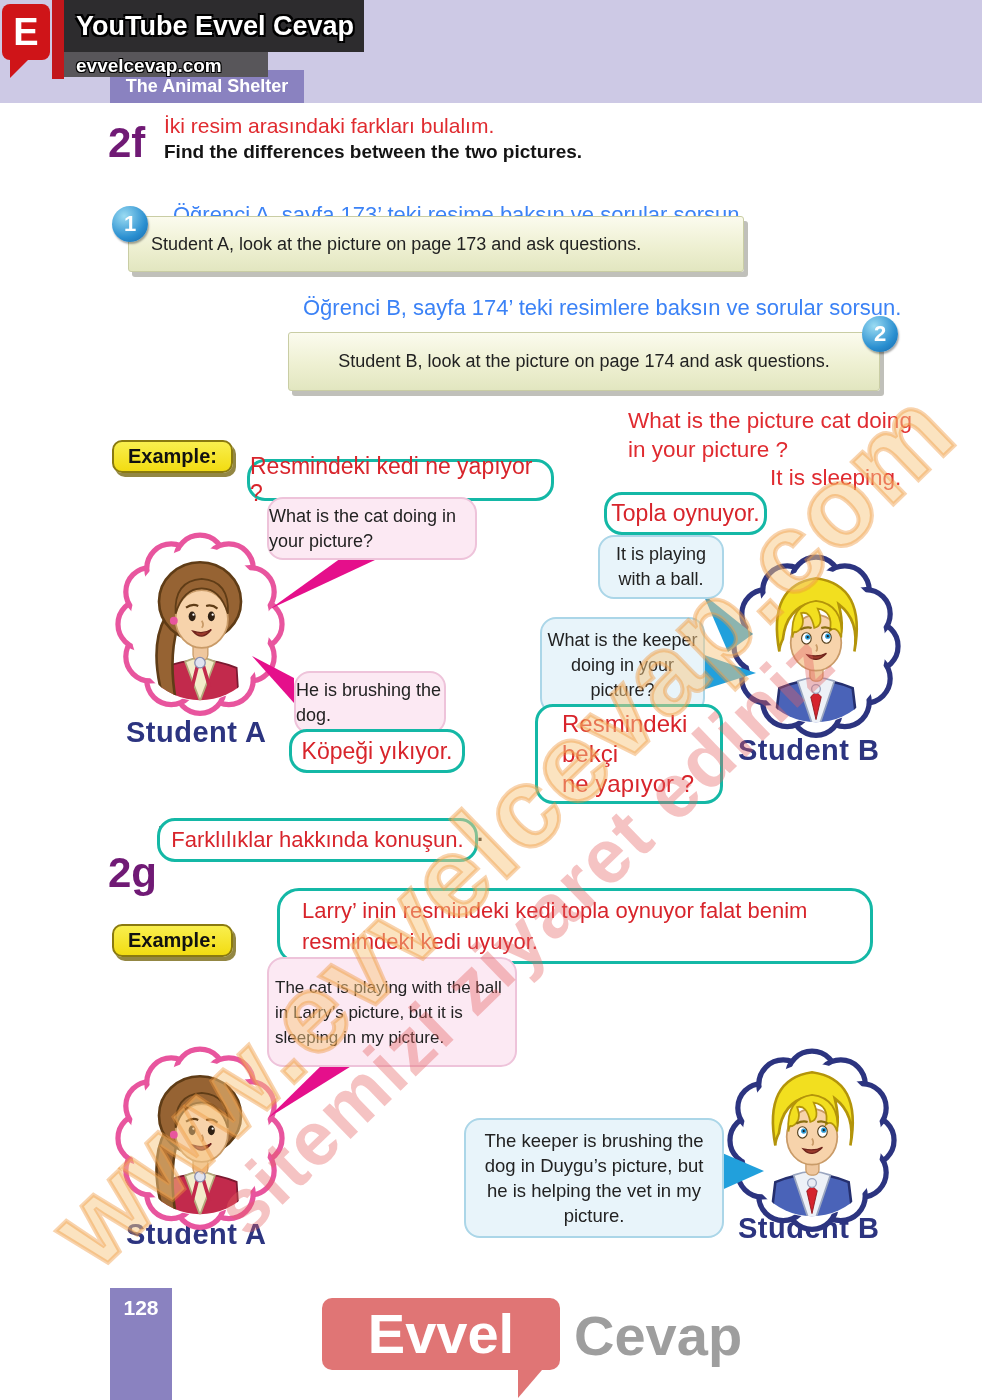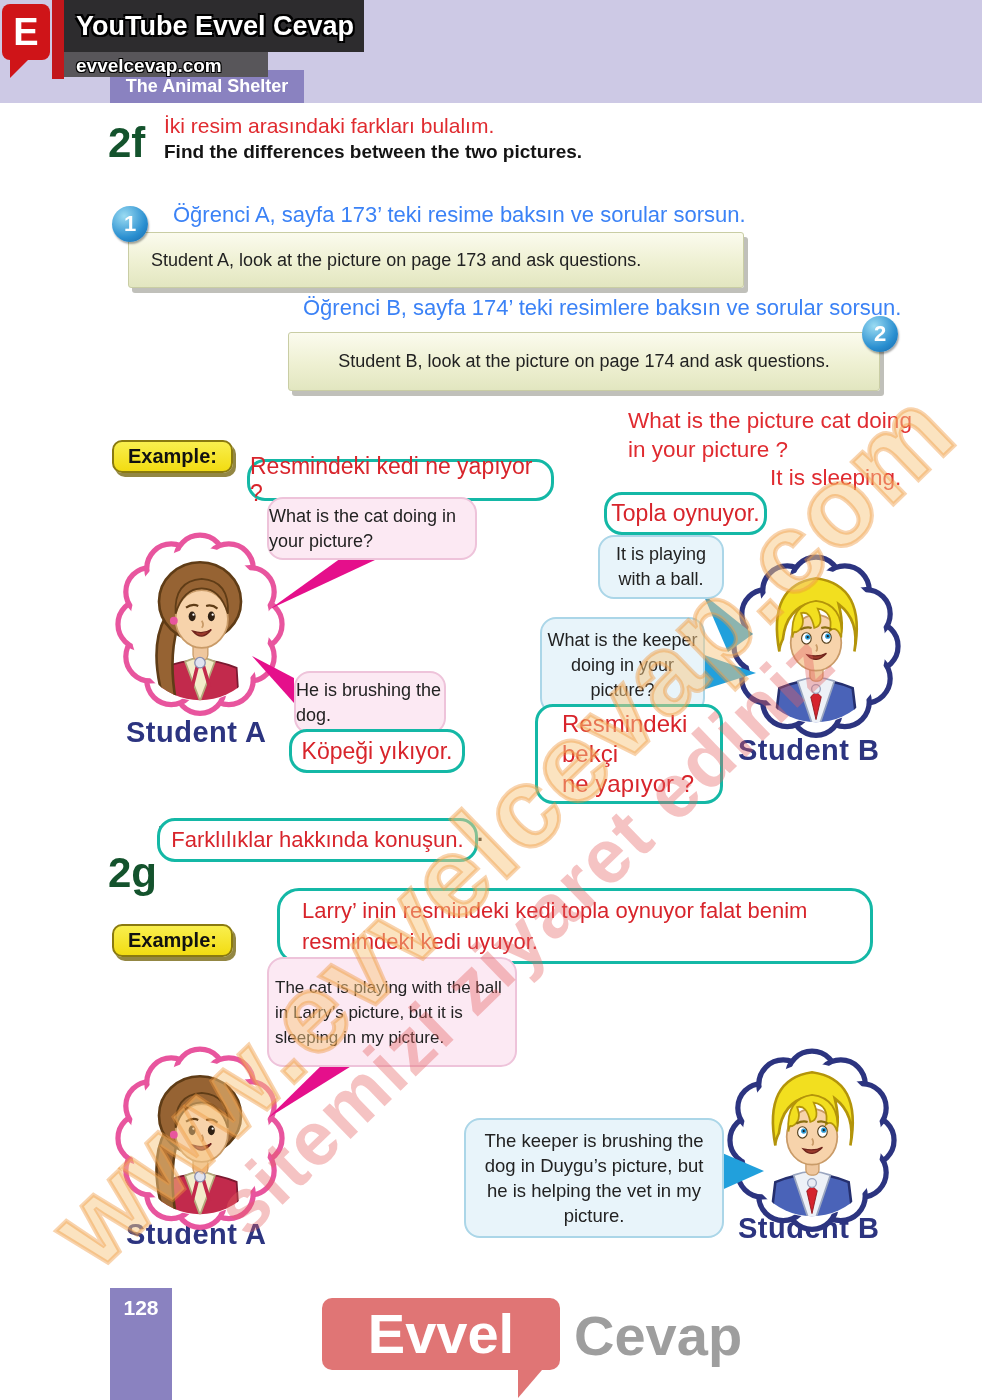--- a/index.html
+++ b/index.html
@@ -18,21 +18,21 @@
   .chbar  { background:#2d2c2e; color:#fff; font-weight:bold; font-size:27px;
             line-height:52px; padding-left:12px;
             text-shadow:2px 2px 0 #000,-2px 2px 0 #000,2px -2px 0 #000,-2px -2px 0 #000; }
   .sitebar{ background:#58565a; color:#fff; font-weight:bold; font-size:19px;
             line-height:27px; padding-left:12px;
             text-shadow:1px 1px 0 #000,-1px 1px 0 #000,1px -1px 0 #000,-1px -1px 0 #000; }
   .unittab{ background:#8a82c0; color:#fff; font-weight:bold; font-size:18px;
             text-align:center; line-height:33px; }
 
   
-  .num    { color:#14532d; font-weight:bold; font-size:42px; line-height:42px; }
+  .num    { color:#701a75; font-weight:bold; font-size:42px; line-height:42px; }
   .tr-red { color:#e02b30; font-size:21px; font-weight:500; white-space:nowrap; }
   .en-bold{ color:#141414; font-size:19px; font-weight:bold; white-space:nowrap; }
 
   
   .ncircle{ width:36px; height:36px; border-radius:50%; color:#fff; font-weight:bold;
             font-size:22px; text-align:center; line-height:36px;
             background:radial-gradient(circle at 34% 28%, #9adbf2, #2a8fd0 62%, #1565a8);
             box-shadow:1px 2px 2px rgba(0,0,0,.35); z-index:4; }
   .cream  { background:linear-gradient(180deg,#fbfbee 0%,#eef0d2 55%,#e2e6c0 100%);
             border:1px solid #c9cda4; border-radius:3px; color:#222; font-size:18px;
@@ -173,21 +173,21 @@
   <div class="abs sitebar" style="left:64px;top:52px;width:192px;height:25px">evvelcevap.com</div>
   <div class="abs elogo" style="left:2px;top:4px;width:48px;height:56px">E</div>
   <div class="abs etail" style="left:10px;top:60px"></div>
 
   <div class="abs num" style="left:108px;top:122px">2f</div>
   <div class="abs tr-red" style="left:164px;top:114px">İki resim arasındaki farkları bulalım.</div>
   <div class="abs en-bold" style="left:164px;top:141px">Find the differences between the two pictures.</div>
 
   <div class="abs ncircle" style="left:112px;top:206px">1</div>
   <div class="abs step-tr" style="left:157px;top:202px">Öğrenci A, sayfa 173’ teki resime baksın ve sorular sorsun.</div>
-  <div class="abs cream" style="left:128px;top:232px;width:592px;height:54px;padding-left:22px">Student A, look at the picture on page 173 and ask questions.</div>
+  <div class="abs cream" style="left:128px;top:216px;width:592px;height:54px;padding-left:22px">Student A, look at the picture on page 173 and ask questions.</div>
 
   <div class="abs step-tr" style="left:287px;top:295px">Öğrenci B, sayfa 174’ teki resimlere baksın ve sorular sorsun.</div>
   <div class="abs ncircle" style="left:862px;top:316px">2</div>
   <div class="abs cream" style="left:288px;top:332px;width:590px;height:57px;justify-content:center">Student B, look at the picture on page 174 and ask questions.</div>
 
   <div class="abs badge" style="left:112px;top:440px">Example:</div>
 
   <div class="abs redline" style="left:628px;top:408px">What is the picture cat doing</div>
   <div class="abs redline" style="left:628px;top:437px">in your picture ?</div>
   <div class="abs redline" style="left:770px;top:465px">It is sleeping.</div>

